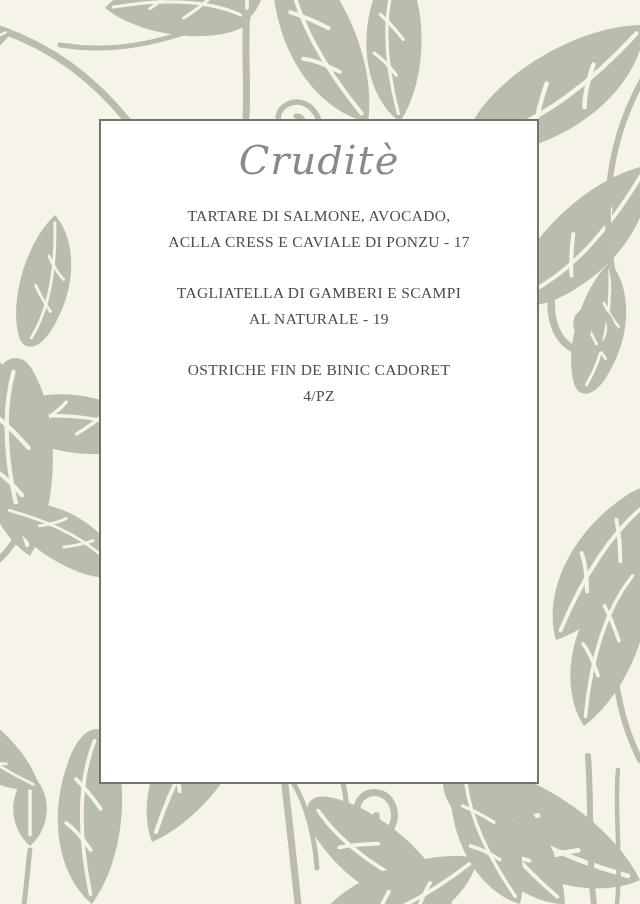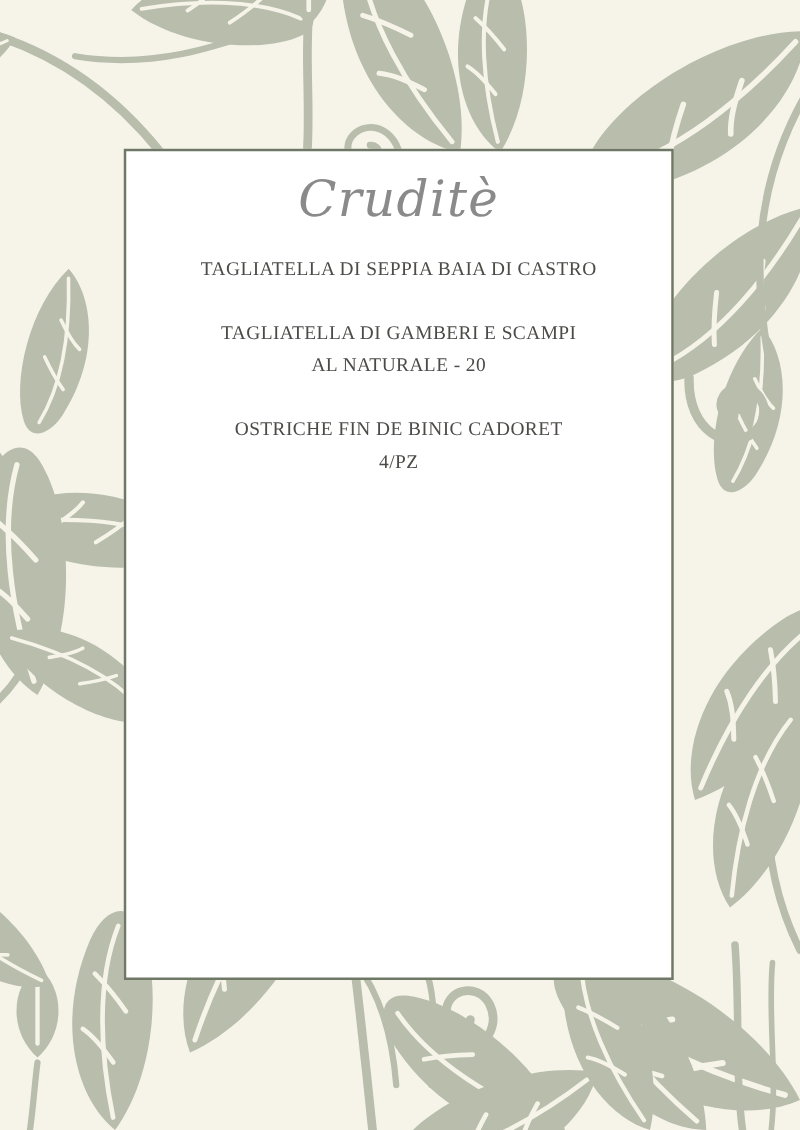--- a/index.html
+++ b/index.html
@@ -121,24 +121,27 @@
   <use href="#curl" transform="translate(394,806) rotate(95) scale(1.4)"></use>
   <use href="#leaf" transform="translate(452,904) rotate(-128) scale(1.5)"></use>
   <use href="#leaf" transform="translate(478,858) rotate(172) scale(1.5)"></use>
   <use href="#leaf" transform="translate(520,904) rotate(-95) scale(1.35)"></use>
 </svg>
 
 <div class="card">
   <h1 class="title">Cruditè</h1>
   <div class="items">
       <div class="item">
-        <div class="line">TAGLIATELLA DI SEPPIA BAIA DI CASTRO</div>
+        <div class="line">TARTARE DI SALMONE, AVOCADO,</div>
+        <div class="line">ACLLA CRESS E CAVIALE DI PONZU - 17</div>
+      </div>
+      <div class="item">
       </div>
       <div class="item">
         <div class="line">TAGLIATELLA DI GAMBERI E SCAMPI</div>
-        <div class="line">AL NATURALE - 20</div>
+        <div class="line">AL NATURALE - 19</div>
       </div>
       <div class="item">
         <div class="line">OSTRICHE FIN DE BINIC CADORET</div>
         <div class="line">4/PZ</div>
       </div>
     </div>
 </div>
 
 </body></html>

